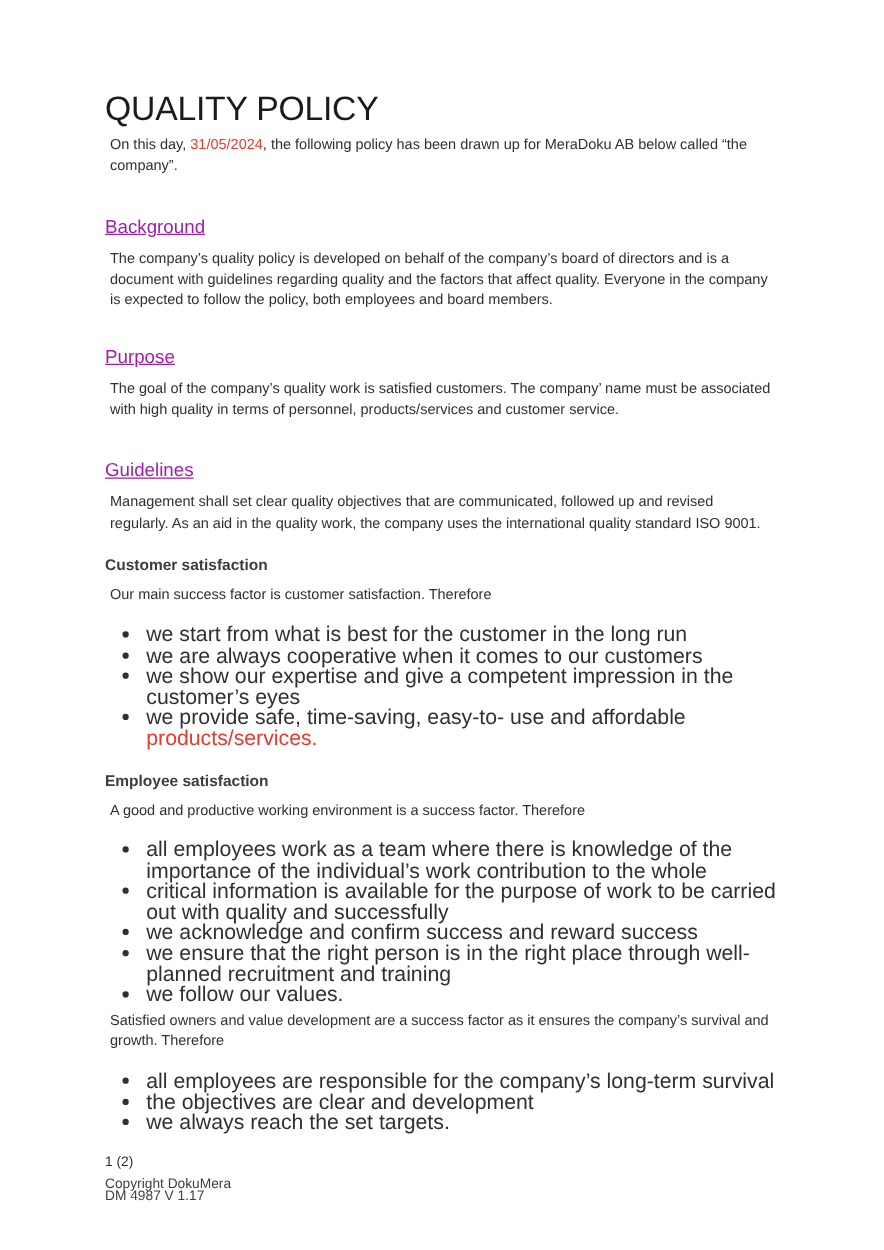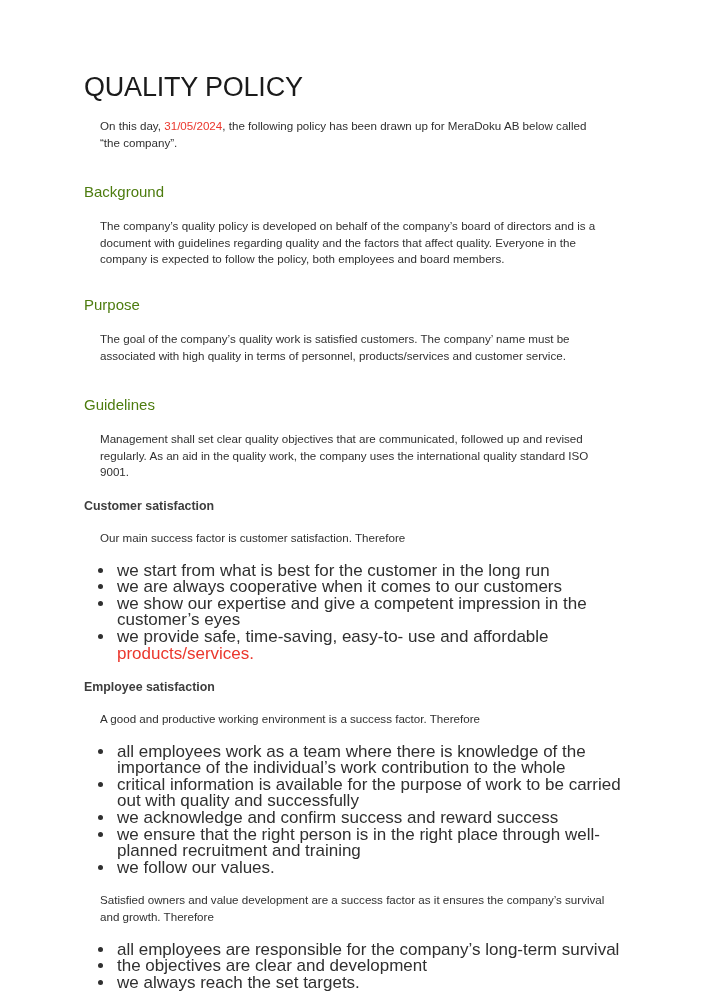--- a/index.html
+++ b/index.html
@@ -24,31 +24,32 @@
   }
   h1.doc-title {
     margin: 0 0 6px 0;
     font-size: 27px;
     line-height: 30px;
     font-weight: 400;
     letter-spacing: -0.2px;
     color: #1b1b1b;
   }
   .para {
-    margin: 16px;
+    margin: 4px;
     font-size: 11.6px;
     line-height: 16.6px;
     color: #303030;
   }
   h2.section-heading {
     margin: 31px 0 7px 0;
     font-size: 15px;
     line-height: 20px;
     font-weight: 400;
-    color: #4d7c0f;
+    color: #a21caf;
+    text-decoration: underline;
   }
   h3.sub-heading {
     margin: 17px 0 8px 0;
     font-size: 12.4px;
     line-height: 16px;
     font-weight: 700;
     color: #3d3d3d;
   }
   ul.bullet-list {
     margin: 15px 0 0 0;

